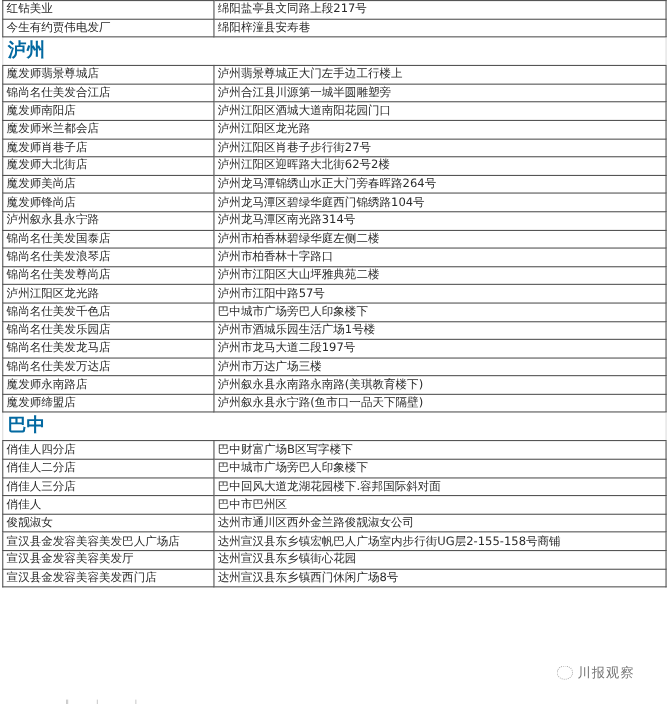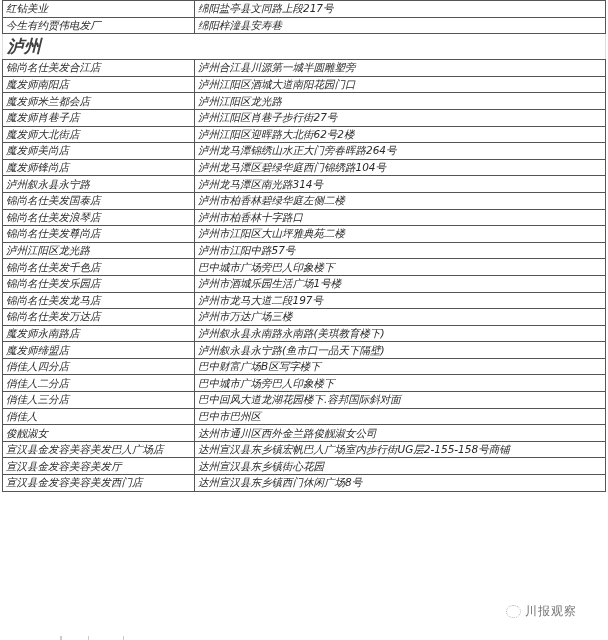--- a/index.html
+++ b/index.html
@@ -1,35 +1,35 @@
 <!DOCTYPE html>
 <html><head>
   <meta charset="utf-8">
   <style>
     html, body { margin: 0; padding: 0; background: #ffffff; }
     body {
       width: 608px; height: 640px; overflow: hidden; position: relative;
       font-family: "DejaVu Sans", sans-serif; color: #222;
     }
-    .sheet { position: absolute; left: 2px; top: 0; width: 603px; font-style: italic; }
+    .sheet { position: absolute; left: 2px; top: 0; width: 603px; }
     table.stores {
       width: 603px; border-collapse: collapse; table-layout: fixed;
       font-size: 10.5px; line-height: 15px;
     }
     table.stores col.c1 { width: 192px; }
     table.stores col.c2 { width: 411px; }
     table.stores td {
       border: 1.5px solid #555; padding: 0 3px; height: 15.6px;
       white-space: nowrap; overflow: hidden; color: #2a2a2a;
       vertical-align: middle;
     }
     tr.region td {
       border-left: 1px solid #ddd; border-right: 1px solid #ddd;
       border-top: 1.5px solid #555; border-bottom: 1.5px solid #555;
-      height: 25px; font-weight: bold; font-size: 17px; color: #404040;
+      height: 25px; font-weight: bold; font-size: 17px; color: #0369a1;
       padding-left: 4px;
     }
     .watermark {
       position: absolute; left: 506px; top: 603px;
       font-size: 12px; color: #737373; letter-spacing: 1px;
       display: flex; align-items: center; gap: 4px;
     }
     .watermark .wm-icon {
       width: 13px; height: 11px; border: 1px dotted #aaa; border-radius: 50%;
       position: relative;
@@ -50,20 +50,24 @@
         <tr>
           <td>红钻美业</td>
           <td>绵阳盐亭县文同路上段217号</td>
         </tr>
         <tr>
           <td>今生有约贾伟电发厂</td>
           <td>绵阳梓潼县安寿巷</td>
         </tr>
         <tr class="region">
           <td colspan="2">泸州</td>
+        </tr>
+        <tr>
+          <td>魔发师翡景尊城店</td>
+          <td>泸州翡景尊城正大门左手边工行楼上</td>
         </tr>
         <tr>
           <td>锦尚名仕美发合江店</td>
           <td>泸州合江县川源第一城半圆雕塑旁</td>
         </tr>
         <tr>
           <td>魔发师南阳店</td>
           <td>泸州江阳区酒城大道南阳花园门口</td>
         </tr>
         <tr>
@@ -123,20 +127,23 @@
           <td>泸州市万达广场三楼</td>
         </tr>
         <tr>
           <td>魔发师永南路店</td>
           <td>泸州叙永县永南路永南路(美琪教育楼下)</td>
         </tr>
         <tr>
           <td>魔发师缔盟店</td>
           <td>泸州叙永县永宁路(鱼市口一品天下隔壁)</td>
         </tr>
+        <tr class="region">
+          <td colspan="2">巴中</td>
+        </tr>
         <tr>
           <td>俏佳人四分店</td>
           <td>巴中财富广场B区写字楼下</td>
         </tr>
         <tr>
           <td>俏佳人二分店</td>
           <td>巴中城市广场旁巴人印象楼下</td>
         </tr>
         <tr>
           <td>俏佳人三分店</td>

